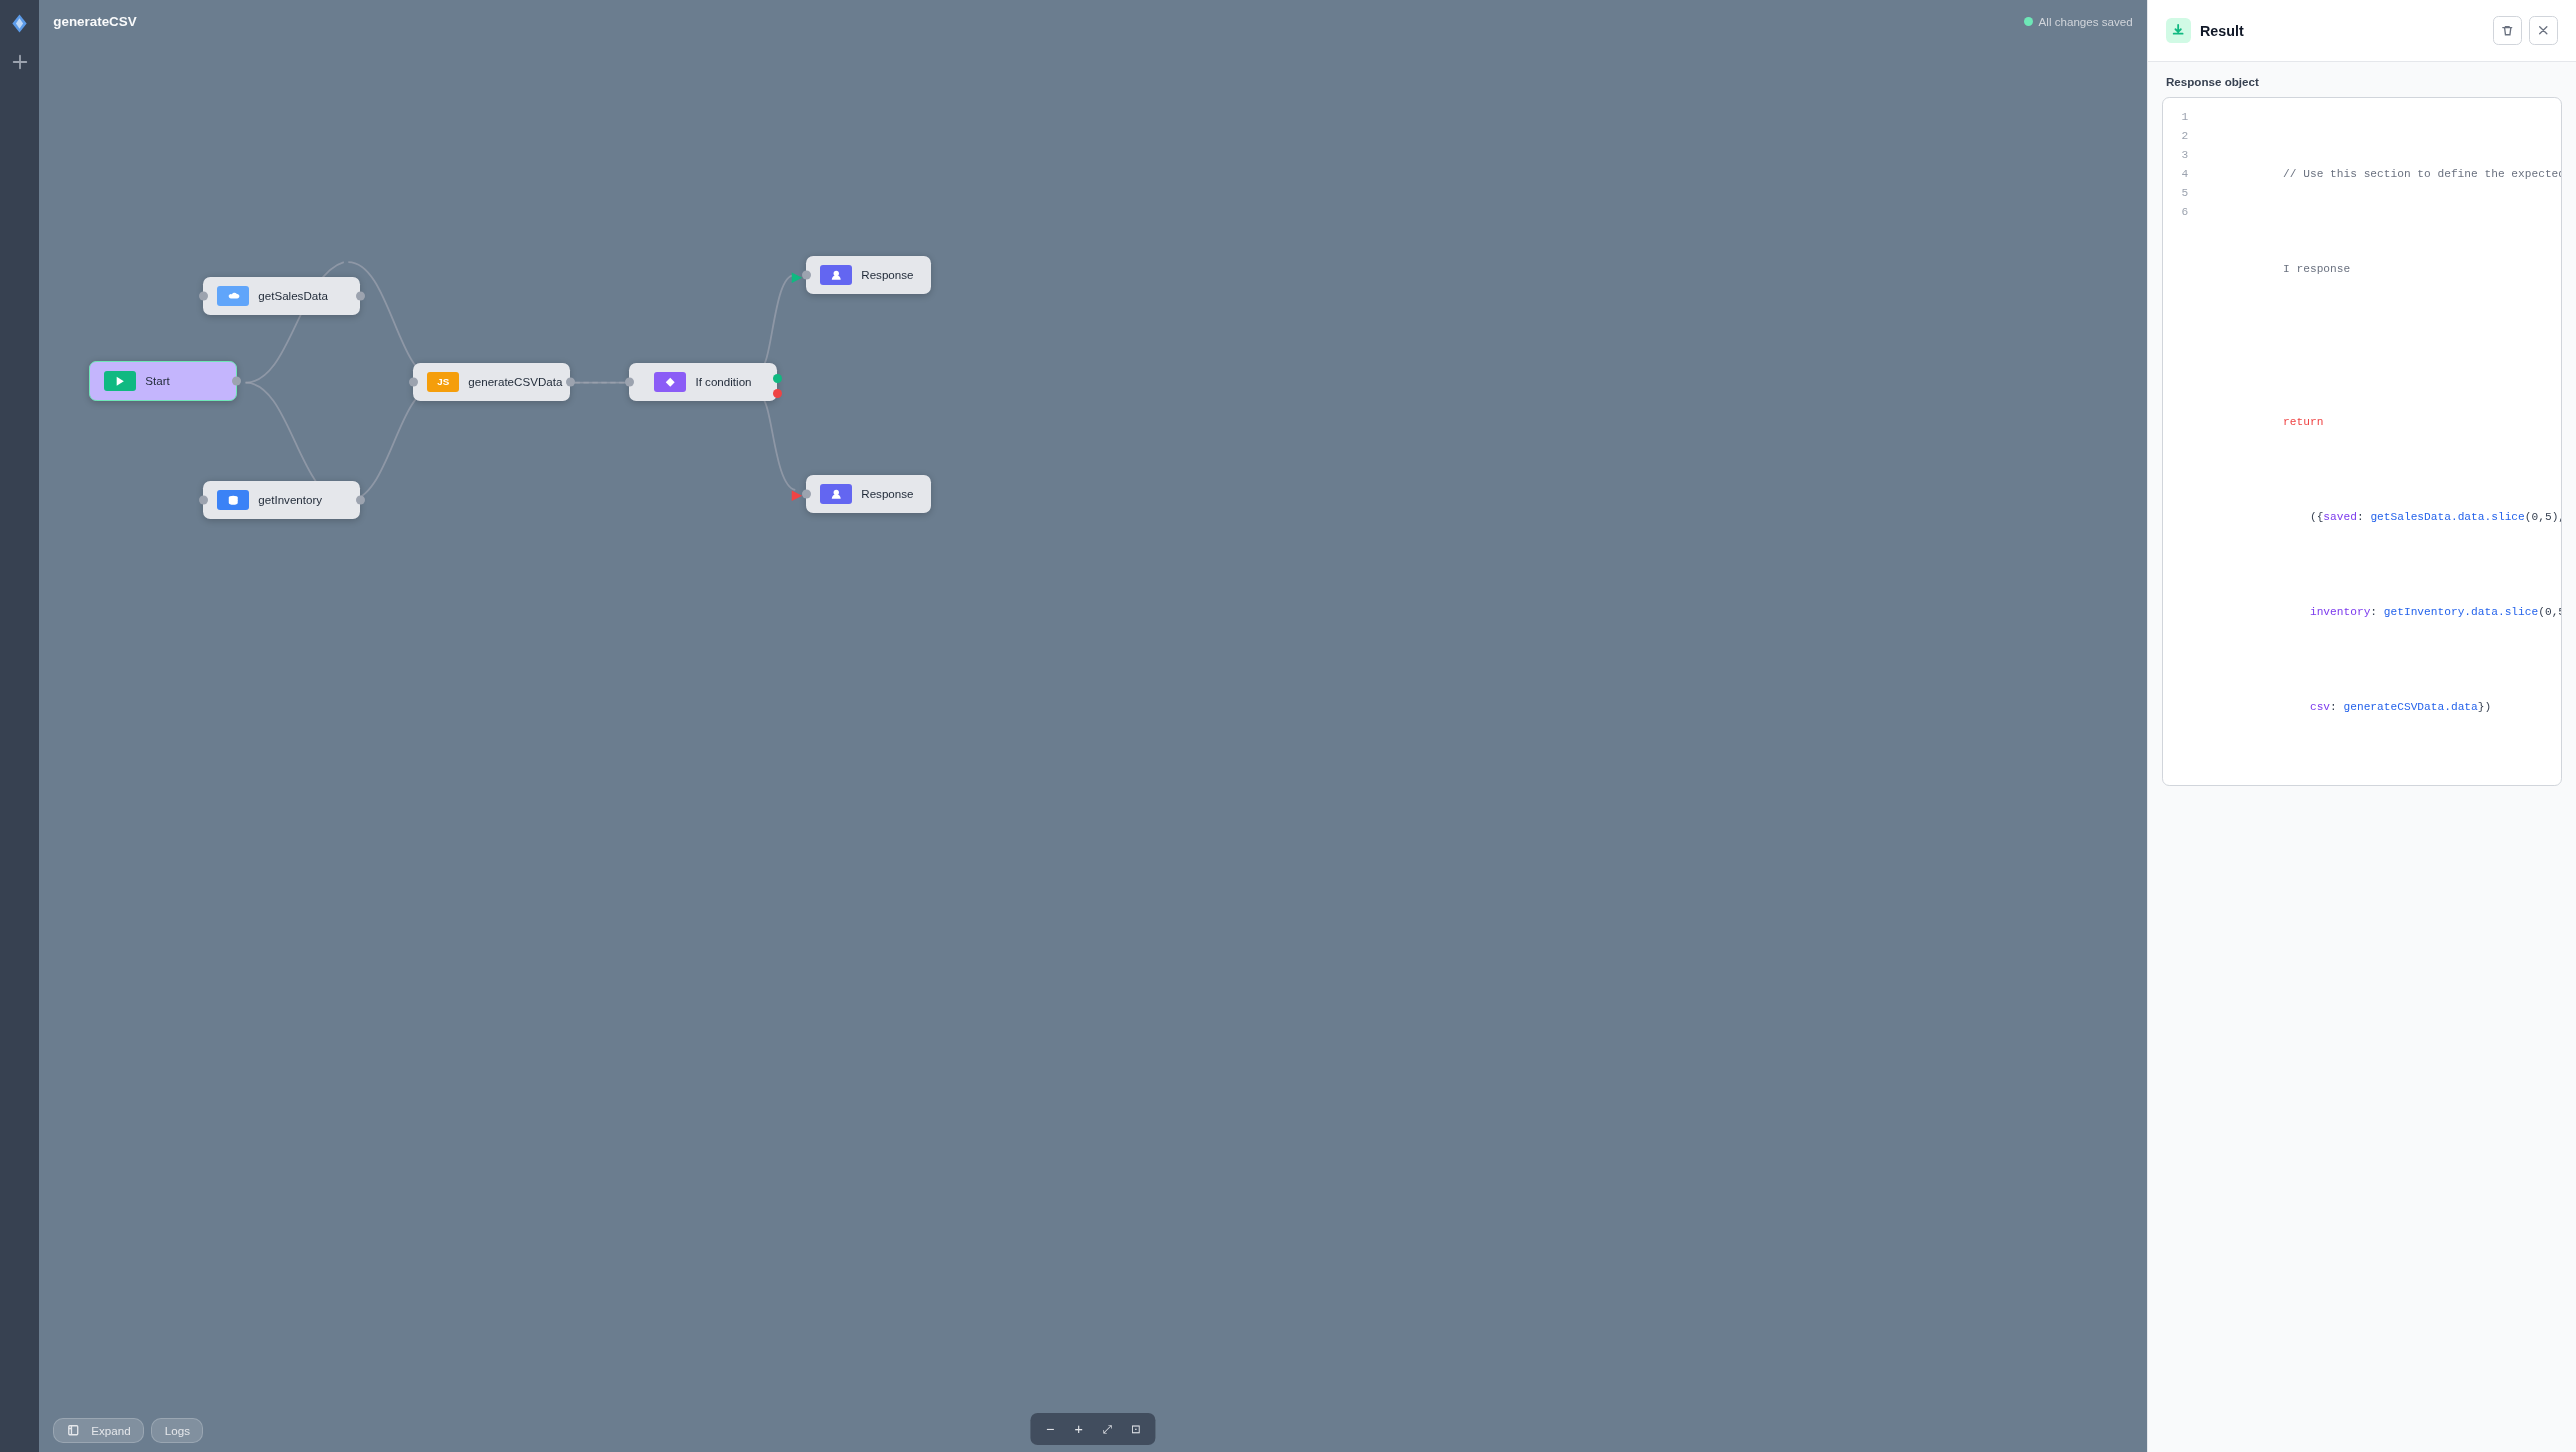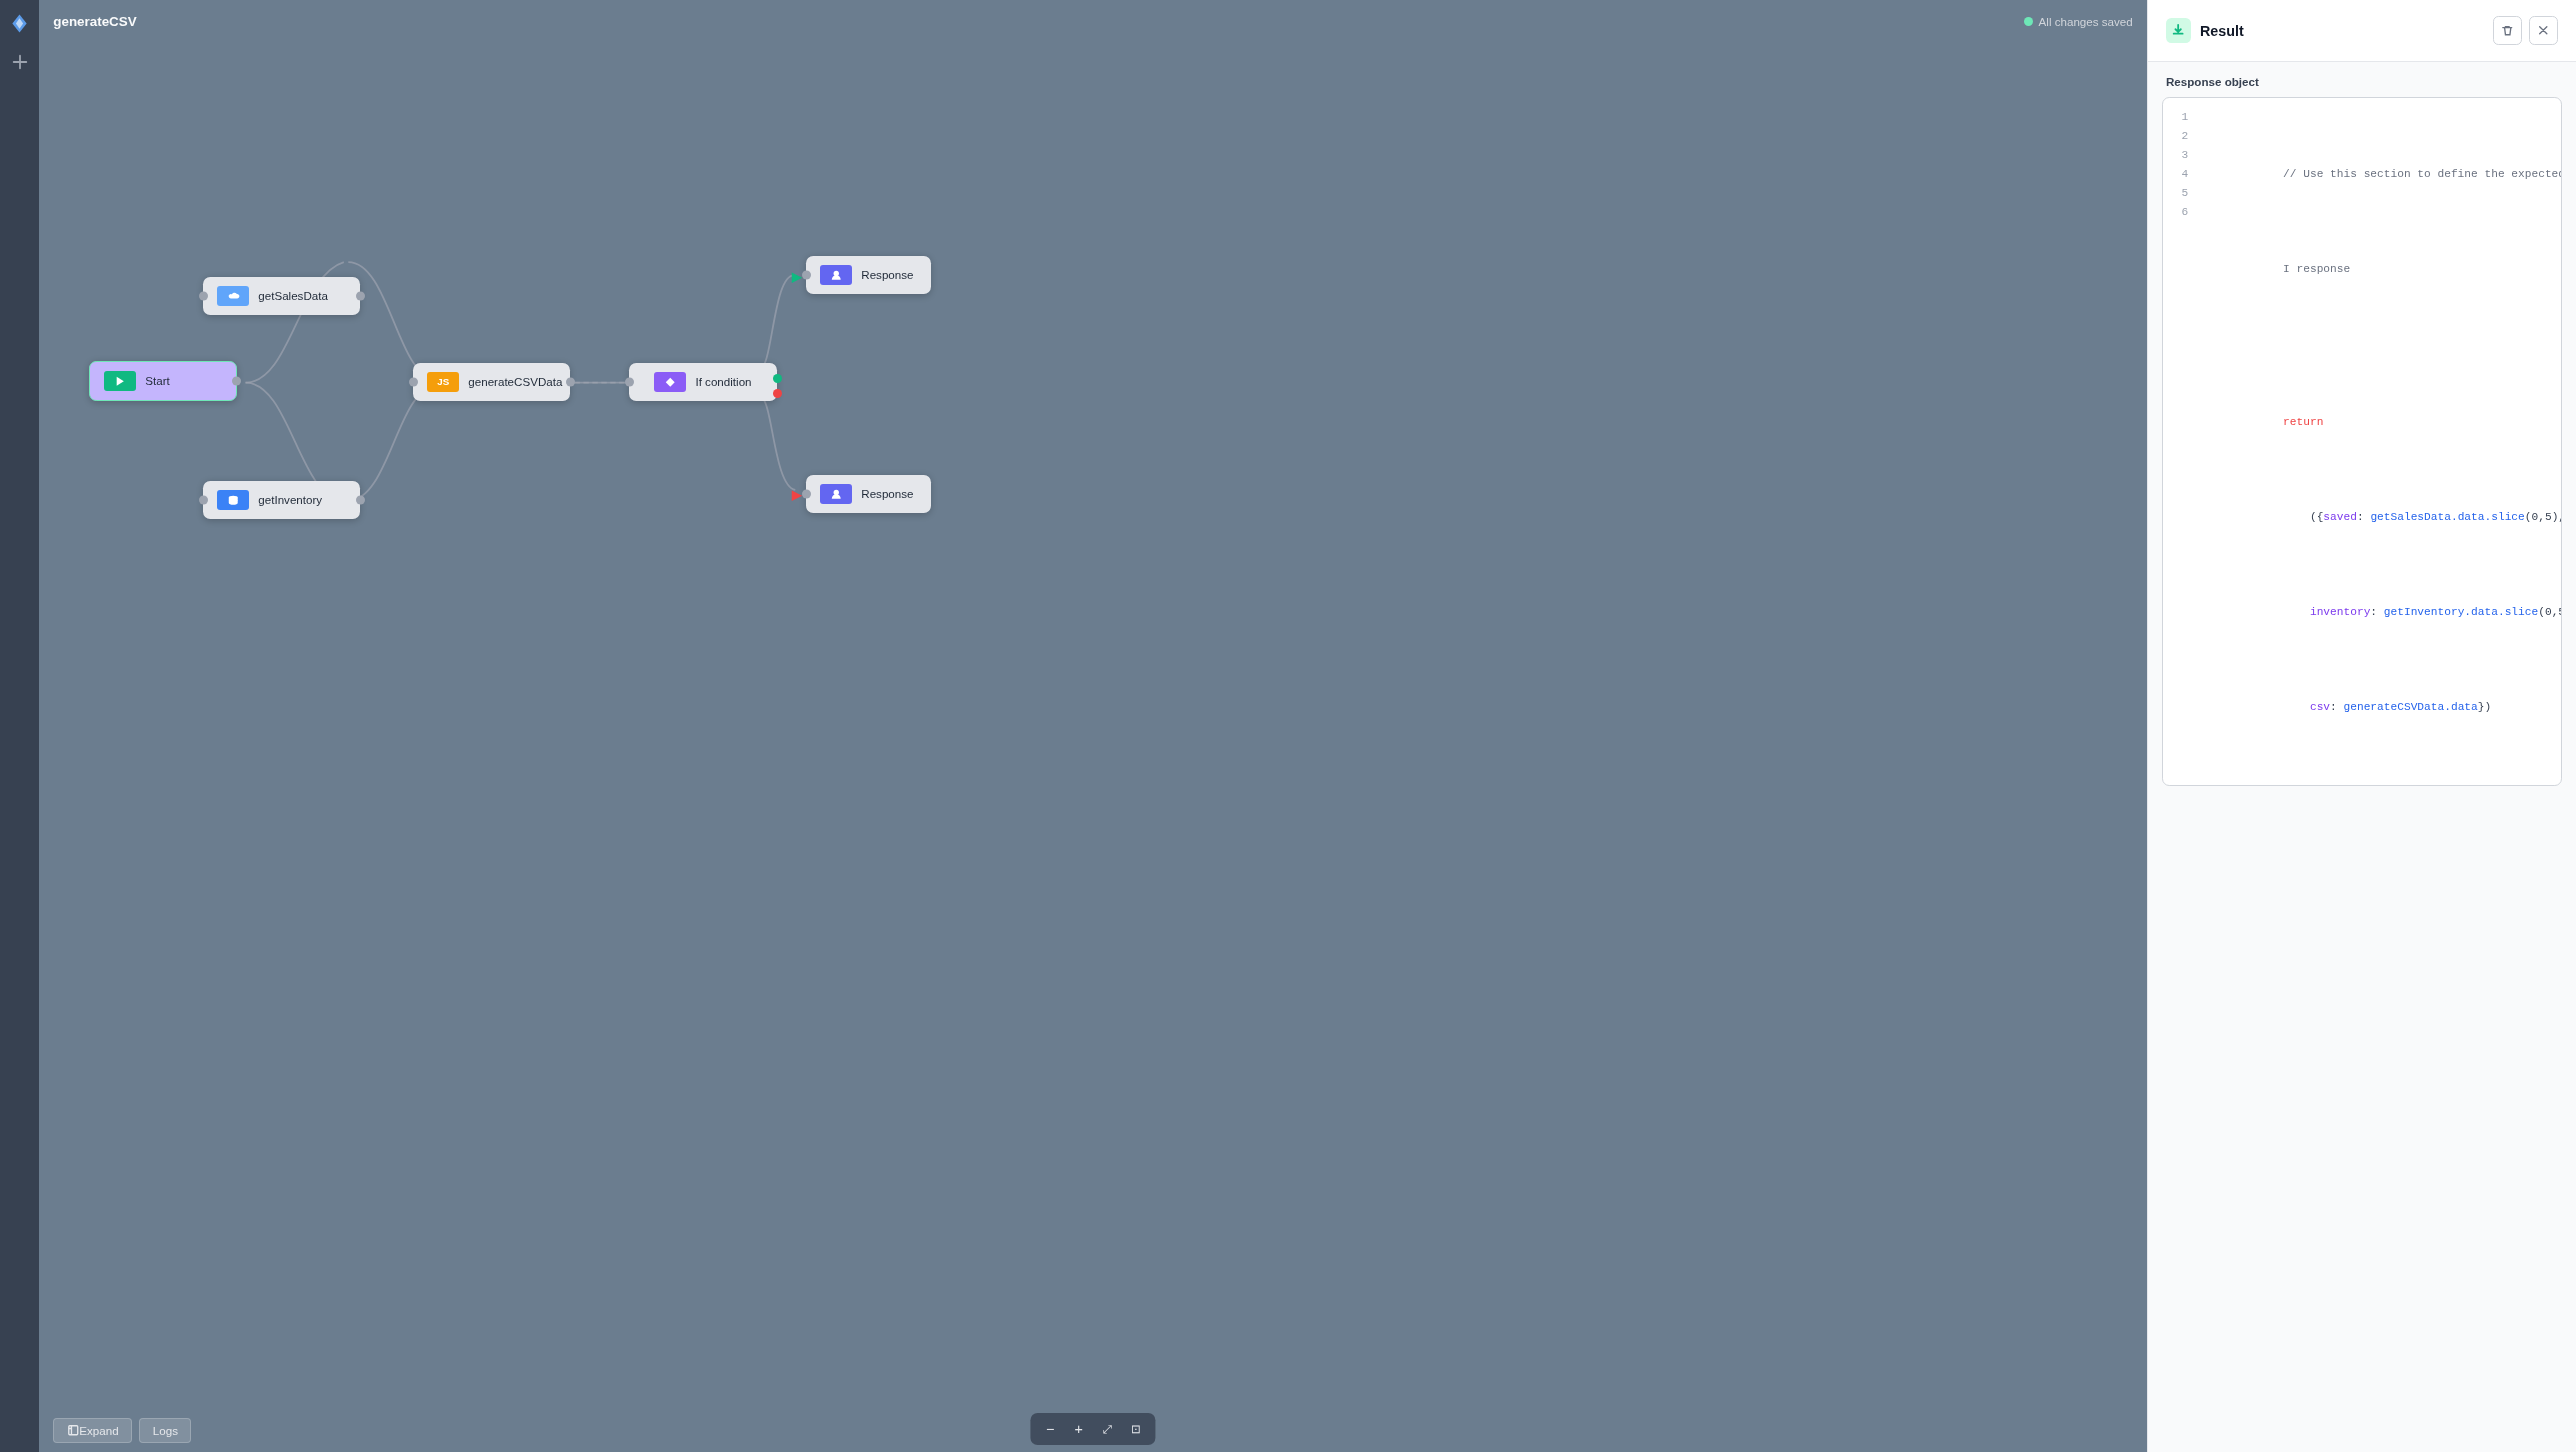--- a/index.html
+++ b/index.html
@@ -143,28 +143,28 @@
       bottom: 0; left: 0; right: 0;
       height: 43px;
       display: flex;
       align-items: center;
       padding: 0 14.3px;
       gap: 7.2px;
     }
     .bottom-bar-btn {
       background: rgba(255,255,255,0.15);
       border: 0.9px solid rgba(255,255,255,0.2);
-      border-radius: 4px;
+      border-radius: 10px;
       padding: 5.4px 12.5px;
       font-size: 11.6px;
       color: #e5e7eb;
       cursor: pointer;
       display: flex;
       align-items: center;
-      gap: 0;
+      gap: 12px;
     }
     .zoom-controls {
       position: absolute;
       bottom: 7.2px;
       left: 50%;
       transform: translateX(-50%);
       display: flex;
       align-items: center;
       gap: 3.6px;
       background: rgba(55,65,81,0.8);

